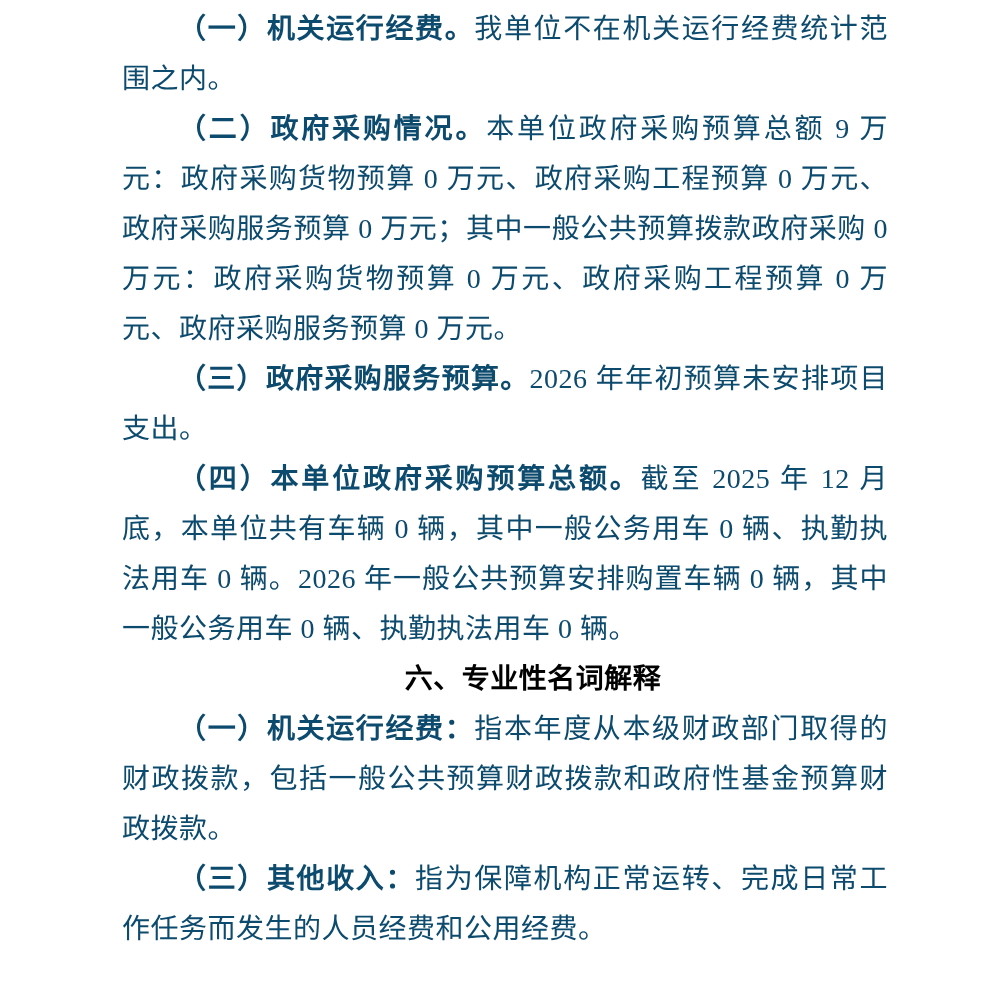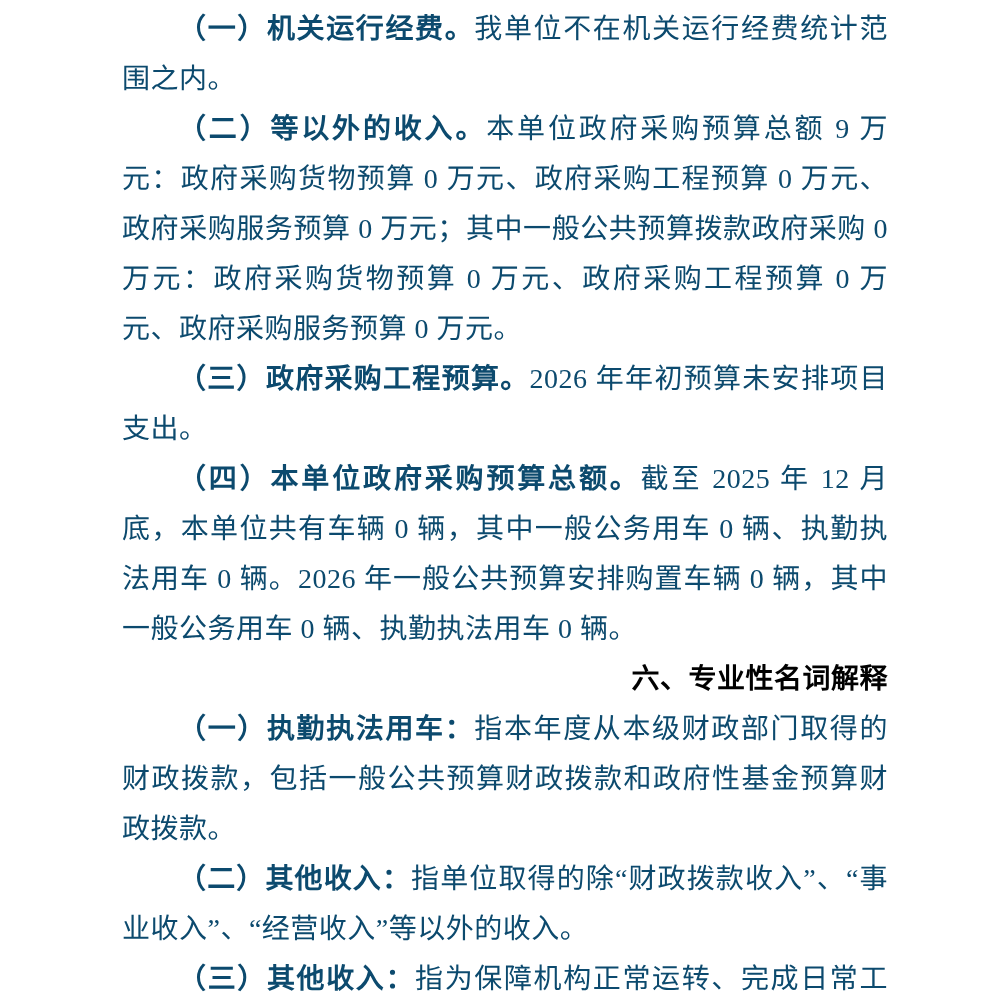--- a/index.html
+++ b/index.html
@@ -31,43 +31,42 @@
     font-weight: 700;
   }
   .glossary-heading {
     margin: 0;
     color: #000000;
     font-family: "Liberation Sans", "DejaVu Sans", sans-serif;
     font-size: 28px;
     line-height: 50px;
     font-weight: 700;
     text-indent: 2em;
-    text-align: right;
+    text-align: center;
     letter-spacing: 0.5px;
   }
 </style>
 </head>
 <body>
 
 <div class="page">
 
   <div>
     <p class="para"><b class="lead">（一）机关运行经费。</b><span>我单位不在机关运行经费统计范围之内。</span></p>
 
-    <p class="para"><b class="lead">（二）等以外的收入。</b><span>本单位政府采购预算总额 9 万元：政府采购货物预算 0 万元、政府采购工程预算 0 万元、政府采购服务预算 0 万元；其中一般公共预算拨款政府采购 0 万元：政府采购货物预算 0 万元、政府采购工程预算 0 万元、政府采购服务预算 0 万元。</span></p>
+    <p class="para"><b class="lead">（二）政府采购情况。</b><span>本单位政府采购预算总额 9 万元：政府采购货物预算 0 万元、政府采购工程预算 0 万元、政府采购服务预算 0 万元；其中一般公共预算拨款政府采购 0 万元：政府采购货物预算 0 万元、政府采购工程预算 0 万元、政府采购服务预算 0 万元。</span></p>
 
-    <p class="para"><b class="lead">（三）政府采购工程预算。</b><span>2026 年年初预算未安排项目支出。</span></p>
+    <p class="para"><b class="lead">（三）政府采购服务预算。</b><span>2026 年年初预算未安排项目支出。</span></p>
 
     <p class="para"><b class="lead">（四）本单位政府采购预算总额。</b><span>截至 2025 年 12 月底，本单位共有车辆 0 辆，其中一般公务用车 0 辆、执勤执法用车 0 辆。2026 年一般公共预算安排购置车辆 0 辆，其中一般公务用车 0 辆、执勤执法用车 0 辆。</span></p>
   </div>
 
   <h2 class="glossary-heading">六、专业性名词解释</h2>
 
   <div>
-    <p class="para"><b class="lead">（一）执勤执法用车：</b><span>指本年度从本级财政部门取得的财政拨款，包括一般公共预算财政拨款和政府性基金预算财政拨款。</span></p>
+    <p class="para"><b class="lead">（一）机关运行经费：</b><span>指本年度从本级财政部门取得的财政拨款，包括一般公共预算财政拨款和政府性基金预算财政拨款。</span></p>
 
-    <p class="para"><b class="lead">（二）其他收入：</b><span>指单位取得的除“财政拨款收入”、“事业收入”、“经营收入”等以外的收入。</span></p>
 
     <p class="para"><b class="lead">（三）其他收入：</b><span>指为保障机构正常运转、完成日常工作任务而发生的人员经费和公用经费。</span></p>
 
   </div>
 
 </div>
 
 </body></html>

